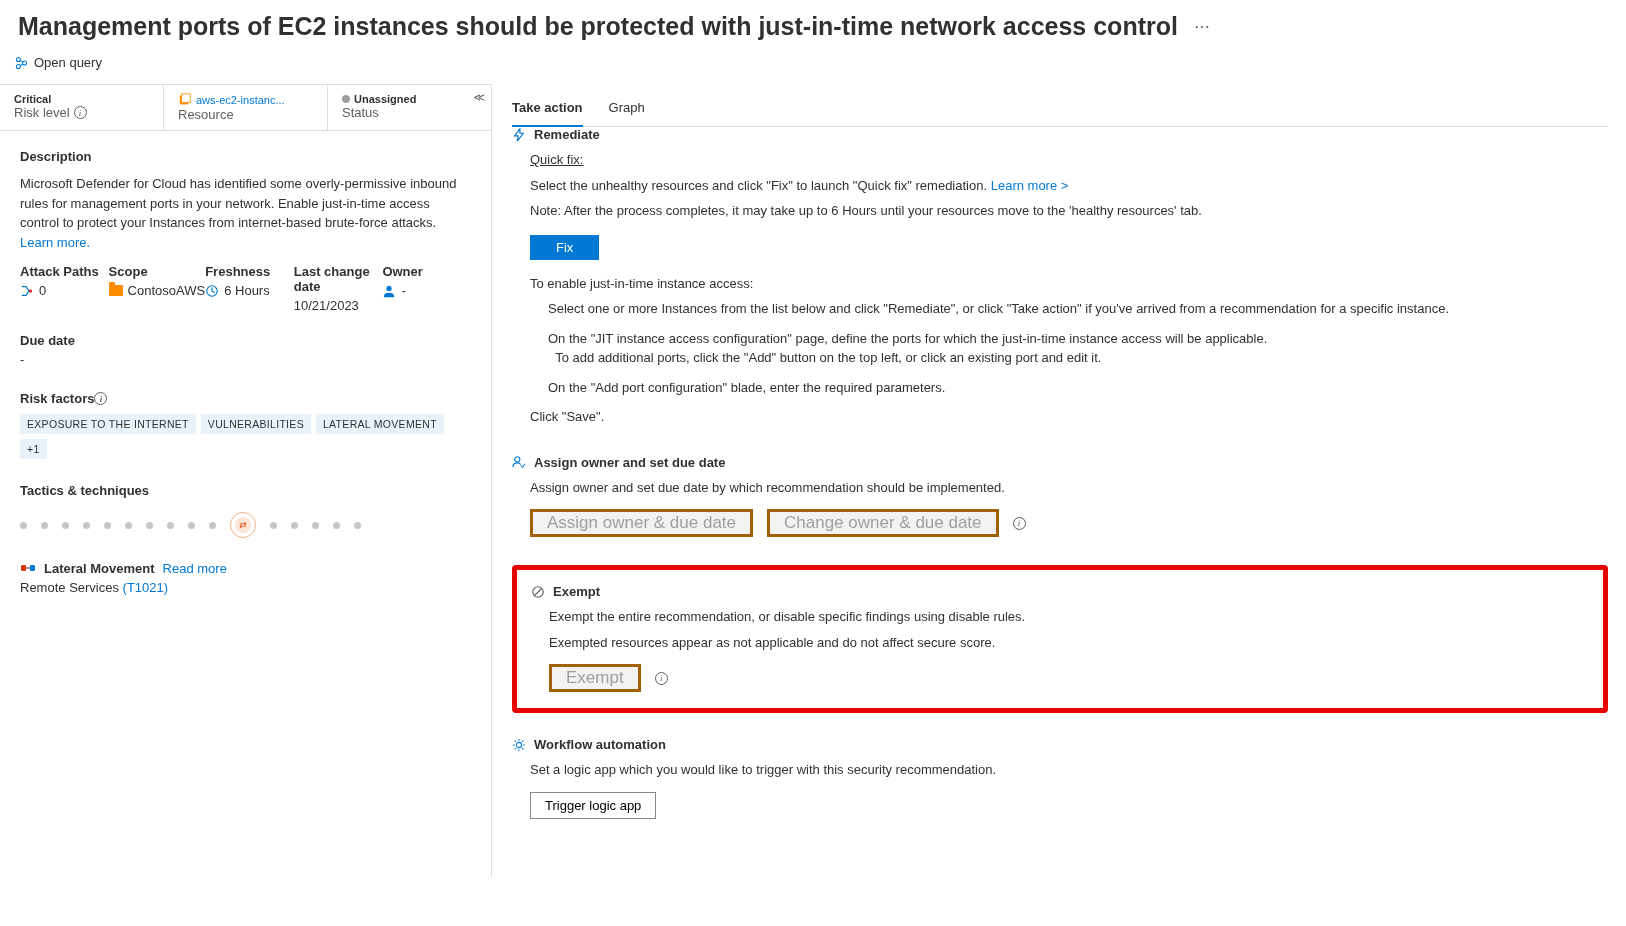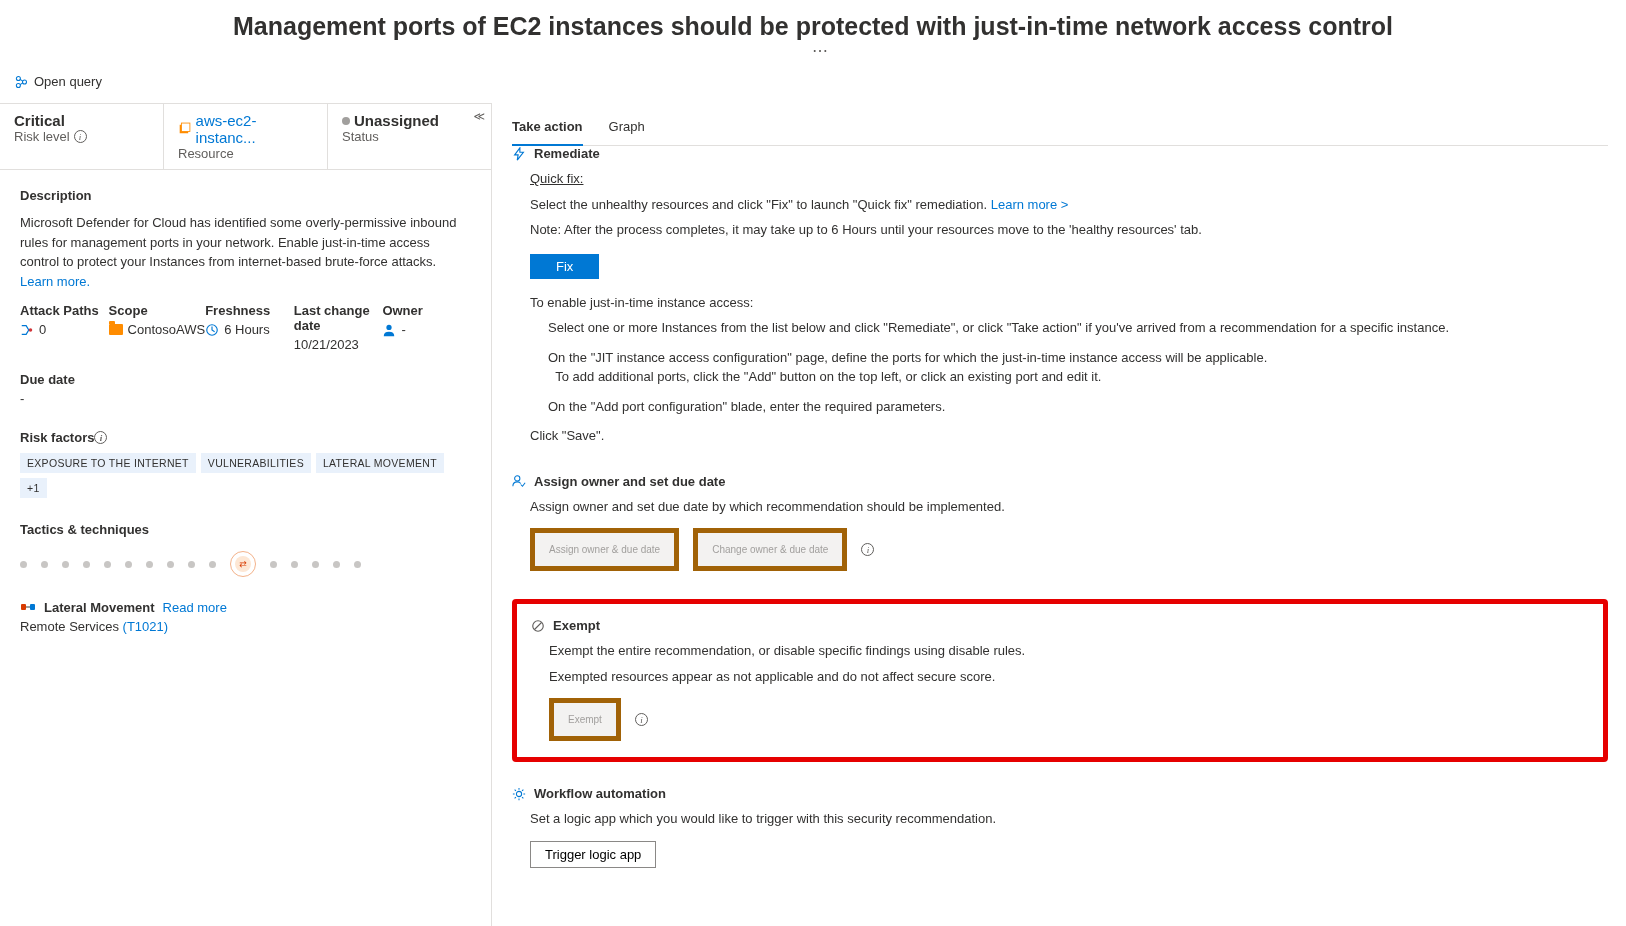--- a/index.html
+++ b/index.html
@@ -1,38 +1,38 @@
 <!DOCTYPE html>
 <html><head>
 <meta charset="utf-8">
 <style>
   * { box-sizing: border-box; margin: 0; padding: 0; }
   body { font-family: "Segoe UI", -apple-system, sans-serif; font-size: 13px; color: #323130; background: #fff; }
   a { color: #0078d4; text-decoration: none; cursor: pointer; }
 
   .page { width: 1626px; }
 
-  .title-bar { display: flex; align-items: center; padding: 10px 18px 4px; flex-direction: column; }
+  .title-bar { display: flex; align-items: center; padding: 10px 18px 4px; }
   .title-bar h1 { font-size: 25px; font-weight: 600; }
   .title-ellipsis { margin-left: 16px; color: #605e5c; font-size: 16px; letter-spacing: 2px; }
 
   .breadcrumb-stub { color:#0078d4; padding: 0 18px 2px; font-size:12px; height:2px; }
 
   .open-query { display: inline-flex; align-items: center; gap: 6px; padding: 10px 0 14px 14px; cursor: pointer; }
   .open-query svg { width: 14px; height: 14px; }
 
   .columns { display: flex; }
   .left-col { width: 492px; border-right: 1px solid #e1dfdd; }
   .right-col { flex: 1; padding: 0 18px 30px 20px; }
 
   
   .info-row { display: flex; border-top: 1px solid #e1dfdd; border-bottom: 1px solid #e1dfdd; position: relative; }
   .info-cell { flex: 1; padding: 8px 14px; border-right: 1px solid #e1dfdd; }
   .info-cell:last-of-type { border-right: none; }
-  .info-top { font-size: 15px; font-weight: 600; display:flex; align-items:center; gap:4px;}
+  .info-top { font-size: 11px; font-weight: 600; display:flex; align-items:center; gap:4px;}
   .info-top.link { color:#0078d4; font-weight:400;}
   .info-bottom { font-size: 13px; color: #605e5c; display:flex; align-items:center; gap:4px;}
   .collapse-btn { position: absolute; right: 6px; top: 6px; color:#605e5c; font-size:11px; cursor:pointer;}
   .circle-dot { width:8px;height:8px;border-radius:50%;background:#a19f9d;display:inline-block;}
   .info-icon { width:13px;height:13px;border:1px solid #605e5c;border-radius:50%;display:inline-flex;align-items:center;justify-content:center;font-size:9px;color:#605e5c;font-style:italic;font-family:serif;}
 
   .left-body { padding: 18px 20px; }
   .section-head { font-weight: 700; margin-bottom: 10px; }
   .desc-text { line-height: 1.5; color:#323130; margin-bottom: 12px; }
 
@@ -69,21 +69,21 @@
   .action-sec { margin-bottom: 28px; }
   .action-head { display:flex; align-items:center; gap:8px; font-weight:600; margin-bottom:8px;}
   .action-body { padding-left: 18px; }
   .action-body p { margin-bottom: 6px; line-height:1.5;}
   .sub-pad { padding-left:18px;}
   .sub-pad p{ margin: 4px 0 10px;}
   .quickfix-u { text-decoration: underline; font-weight:400;}
 
   .btn-primary { background:#0078d4;color:#fff;border:none;padding:5px 26px;font-size:13px;cursor:pointer;margin:8px 0 14px;}
   .btn-secondary { background:#fff;border:1px solid #8a8886;padding:5px 14px;font-size:13px;cursor:pointer;}
-  .btn-disabled { background:#f3f2f1;border:5px solid #a16207;color:#a19f9d;padding:11px 14px;font-size:10px;cursor:default;}
+  .btn-disabled { background:#f3f2f1;border:3px solid #a16207;color:#a19f9d;padding:1px 14px;font-size:17px;cursor:default;}
   .btn-row { display:flex;align-items:center;gap:14px;margin-top:12px;}
 
   .exempt-box { border:5px solid #e60000; padding:14px 14px 16px; border-radius:4px; margin-bottom:24px;margin-top:24px;}
   .ic-small{width:14px;height:14px;display:inline-block;}
   .freshness-ic{color:#0078d4;}
   .attack-ic{color:#0078d4;}
 </style>
 </head>
 <body>
 

